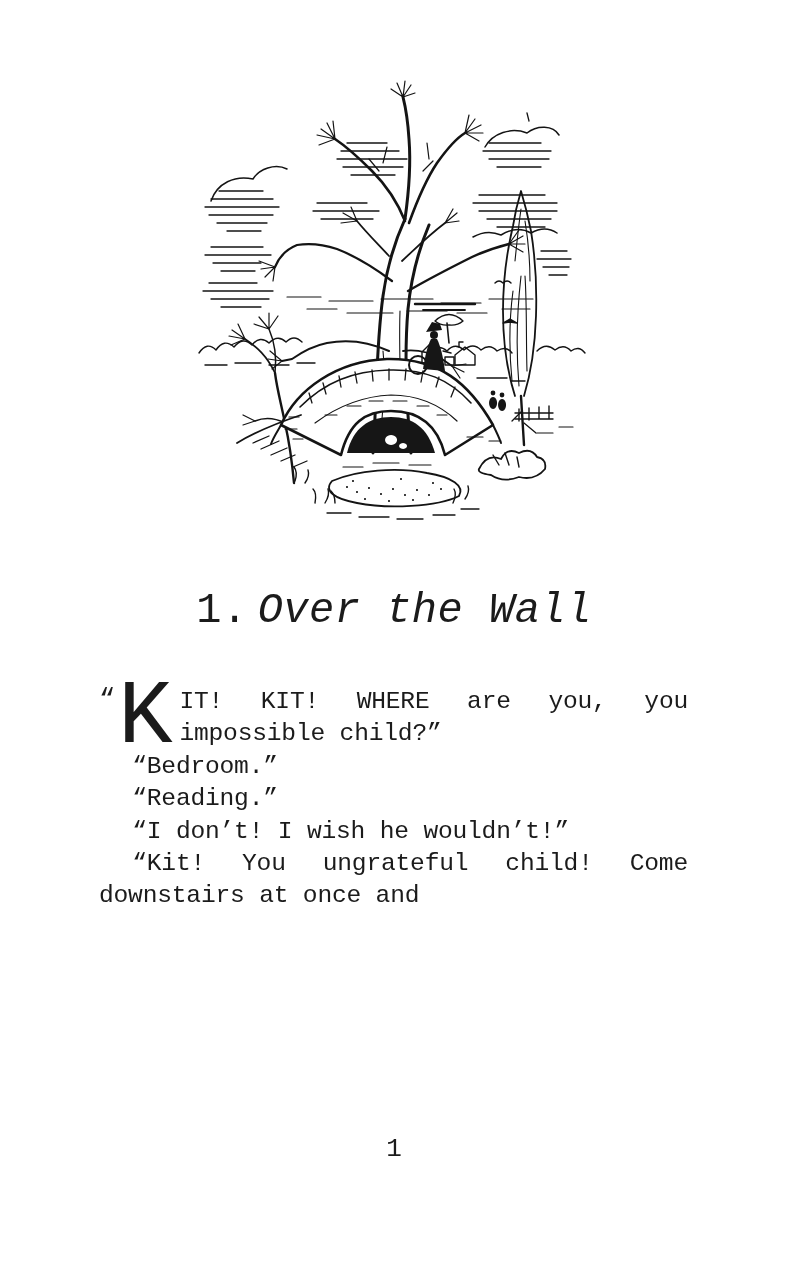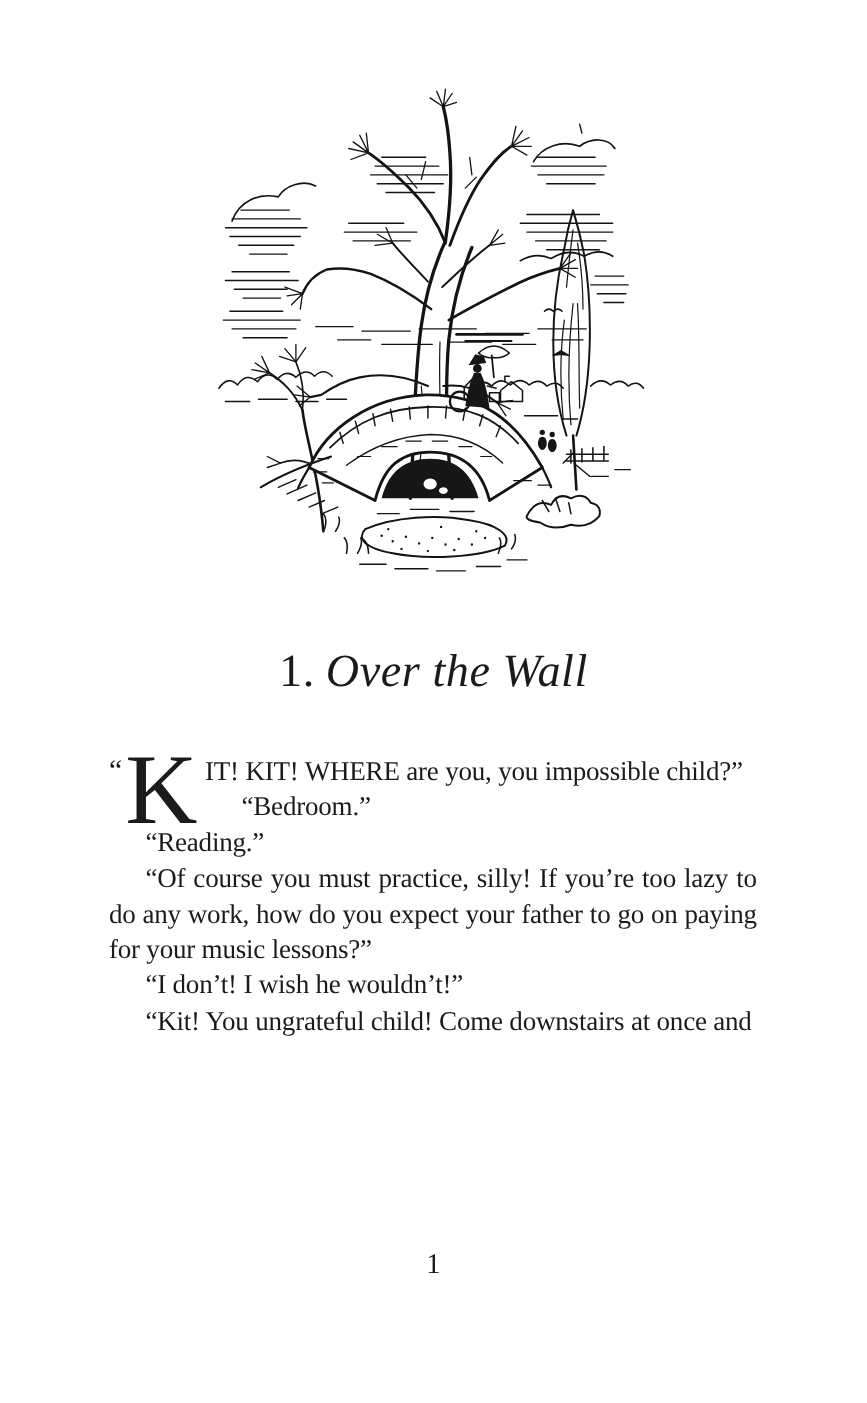--- a/index.html
+++ b/index.html
@@ -1,17 +1,17 @@
 <!DOCTYPE html>
 <html><head>
 <meta charset="utf-8">
 <style>
   html,body{margin:0;padding:0;background:#ffffff;}
   .page{position:relative;width:788px;height:1275px;background:#ffffff;
-        font-family:Liberation Serif, serif;color:#1b1b1b;overflow:hidden;}
+        font-family:Liberation Mono, monospace;color:#1b1b1b;overflow:hidden;}
 
   
   .illustration{position:absolute;top:50px;left:197px;width:400px;height:474px;margin:0;}
   .illustration svg{display:block;width:100%;height:100%;}
 
   
   .chapter-title{position:absolute;top:588px;left:0;width:100%;text-align:center;
                  font-size:42px;font-weight:400;line-height:1.1;margin:0;letter-spacing:.5px;}
   .chapter-title .num{font-style:normal;margin-right:10px;}
   .chapter-title .name{font-style:italic;}
@@ -166,20 +166,19 @@
 
   <h1 class="chapter-title"><span class="num">1.</span><span class="name">Over the Wall</span></h1>
 
   <div class="body-text">
     <p class="first"><span class="dc-wrap">
           <span class="dc-quote">“</span>
           <span class="dc-k">K</span>
         </span><span>IT! KIT! WHERE</span><span> are you, you impossible child?”</span></p>
     <p>“Bedroom.”</p>
     <p>“Reading.”</p>
-    <p>“Of course you must practice, silly! If you’re too lazy to do any work, how do you expect your father to go on paying for your music lessons?”</p>
     <p>“I don’t! I wish he wouldn’t!”</p>
     <p>“Kit! You ungrateful child! Come downstairs at once and</p>
   </div>
 
   <div class="page-number">1</div>
 
 </div>
 
 </body></html>

